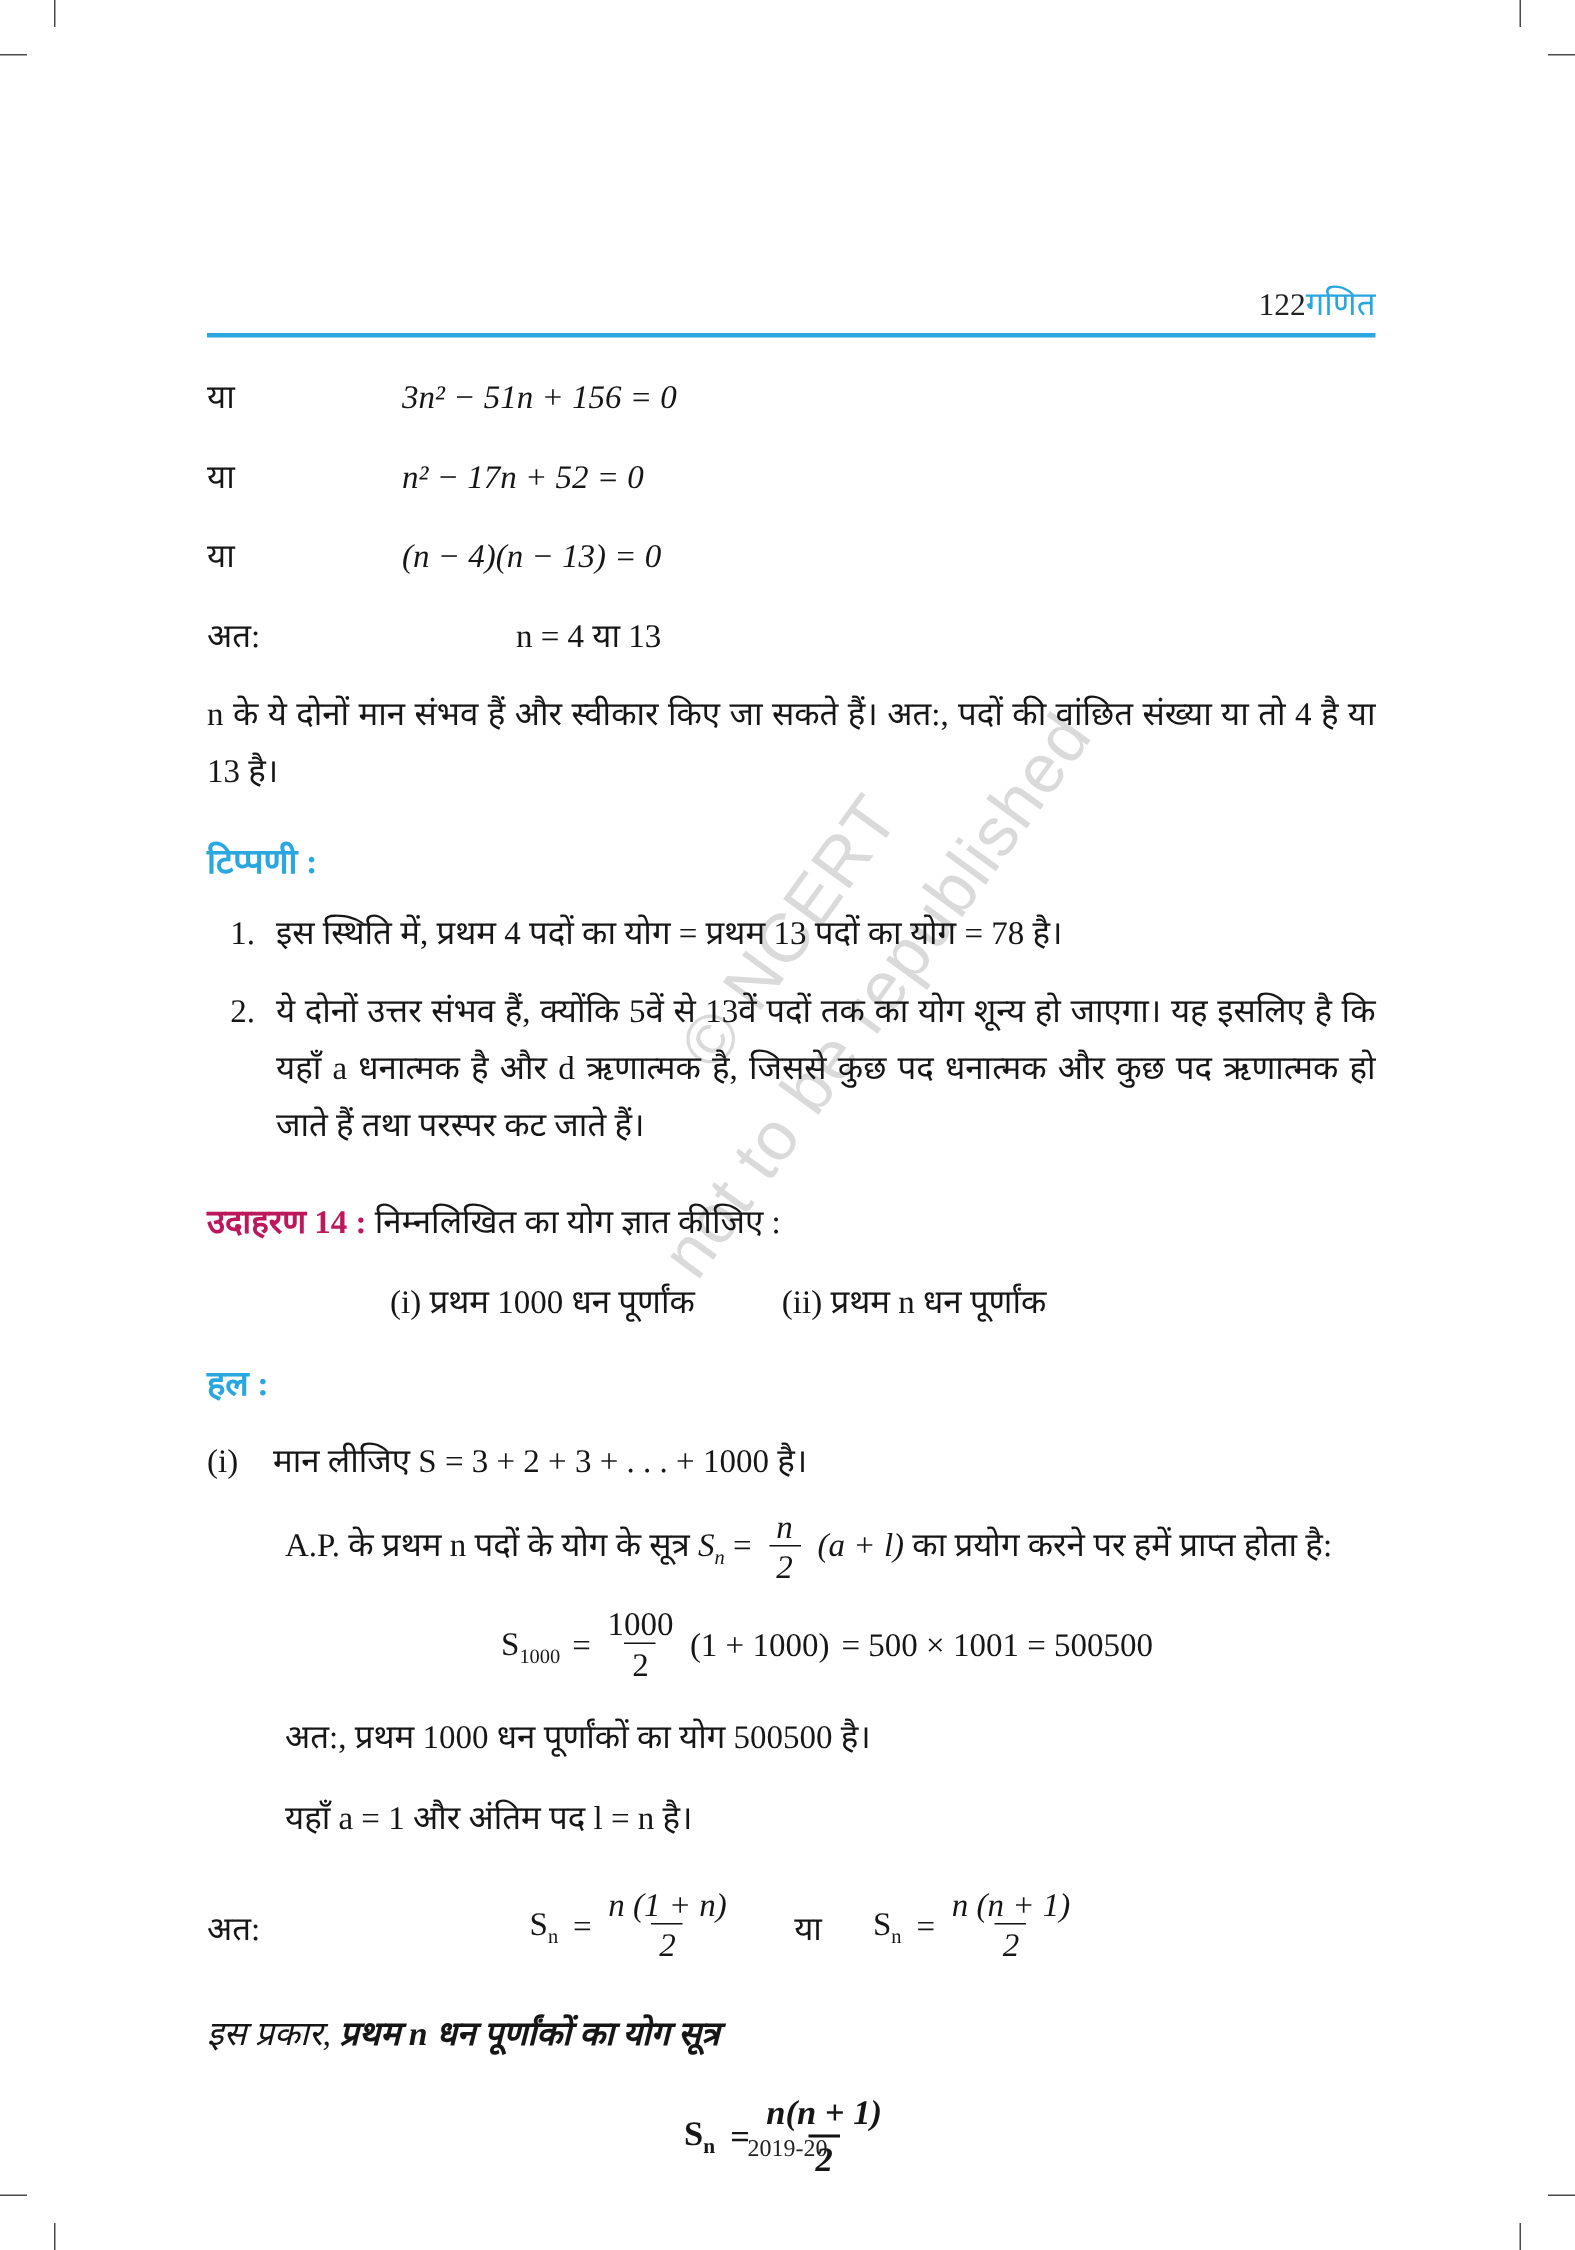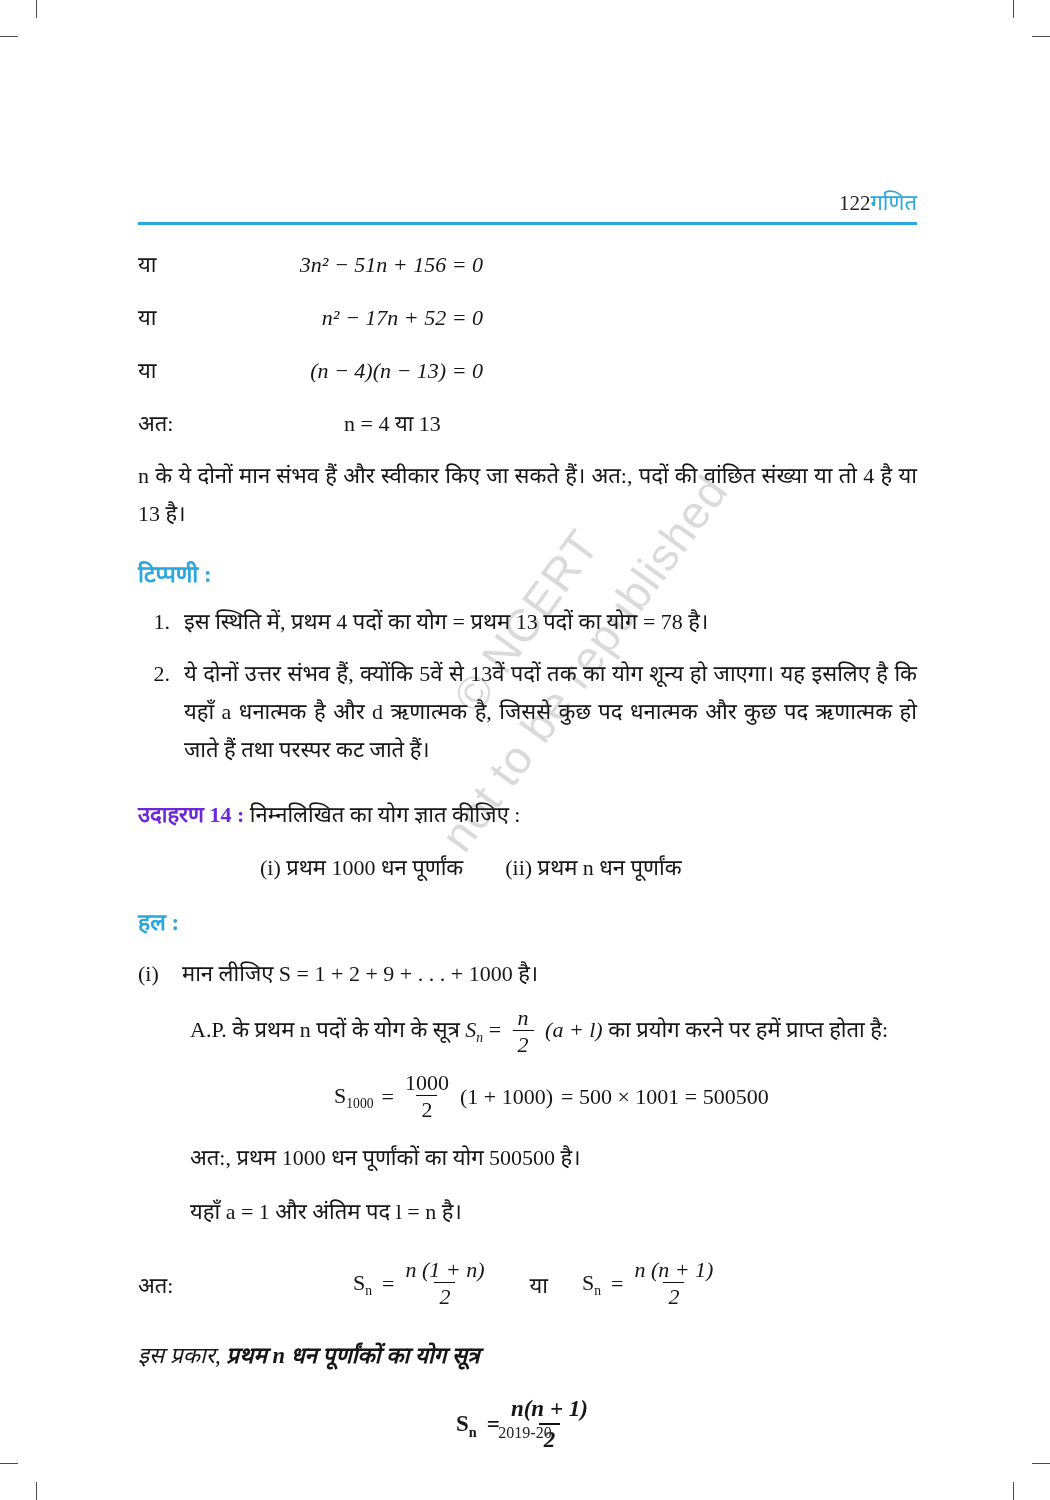--- a/index.html
+++ b/index.html
@@ -25,37 +25,37 @@
 
   .content { position: absolute; left: 138px; top: 186px; width: 779px; z-index: 2; }
 
   .hdr { display: flex; justify-content: flex-end; align-items: baseline; }
   .hdr .pno { font-size: 21px; color: #222222; }
   .hdr .title { font-size: 22px; color: #2AA7DE; }
   .rule { height: 3px; background: #2AA7DE; border: none; margin: 6px 0 0 0; }
 
   .eqrow { display: flex; align-items: baseline; margin-top: 23px; font-size: 22px; }
   .eqrow .lbl { width: 130px; }
-  .eqrow .eq { width: 215px; text-align: right; }
+  .eqrow .eq { width: 215px; }
   .eqrow .eq.math { font-style: italic; }
   .eqrow.last .eq { width: auto; text-align: left; margin-left: 76px; font-style: normal; }
 
   .para { margin: 20px 0 0 0; font-size: 22px; line-height: 38px; text-align: justify; }
 
   .cyan-head { margin: 24px 0 0 0; font-size: 23px; font-weight: bold; color: #2AA7DE; }
 
   .list { margin-top: 8px; }
   .li { display: flex; margin-top: 14px; font-size: 22px; line-height: 38px; }
   .li .mk { flex: 0 0 32px; text-align: right; margin-right: 14px; }
   .li .tx { flex: 1; text-align: justify; }
 
   .example-line { margin: 28px 0 0 0; font-size: 22px; line-height: 36px; }
-  .eh { color: #6d28d9; font-weight: bold; font-family: Liberation Serif, serif; }
-
-  .parts-line { margin: 18px 0 0 0; padding-left: 122px; font-size: 22px; display: flex; gap: 42px; align-items: flex-end; }
+  .eh { color: #be185d; font-weight: bold; font-family: Liberation Serif, serif; }
+
+  .parts-line { margin: 18px 0 0 0; padding-left: 122px; font-size: 22px; display: flex; gap: 58px; align-items: flex-end; }
 
   .sol-line { display: flex; margin-top: 18px; font-size: 22px; line-height: 38px; }
   .sol-line .mk { flex: 0 0 44px; }
   .sol-line .tx { flex: 1; }
 
   .sol-body { margin: 12px 0 0 0; padding-left: 52px; font-size: 22px; line-height: 42px; text-align: justify; }
 
   .svar { font-style: italic; }
   sub { font-size: 0.62em; }
 
@@ -153,21 +153,21 @@
   </p>
   <div class="parts-line">
     <span>(i) प्रथम 1000 धन पूर्णांक</span>
     <span>(ii) प्रथम n धन पूर्णांक</span>
   </div>
 
   <div class="cyan-head">हल :</div>
 
   <div class="sol-line">
     <span class="mk">(i)</span>
-    <span class="tx">मान लीजिए S = 1 + 2 + 9 + . . . + 1000 है।</span>
+    <span class="tx">मान लीजिए S = 3 + 2 + 3 + . . . + 1000 है।</span>
   </div>
 
   <p class="sol-body">
     <span>A.P. के प्रथम n पदों के योग के सूत्र</span>
     <span class="svar"><span>S</span><sub>n</sub></span>
     <span>=</span>
     <span class="frac">
         <span class="fn">n</span>
         <span class="fd">2</span>
       </span>

